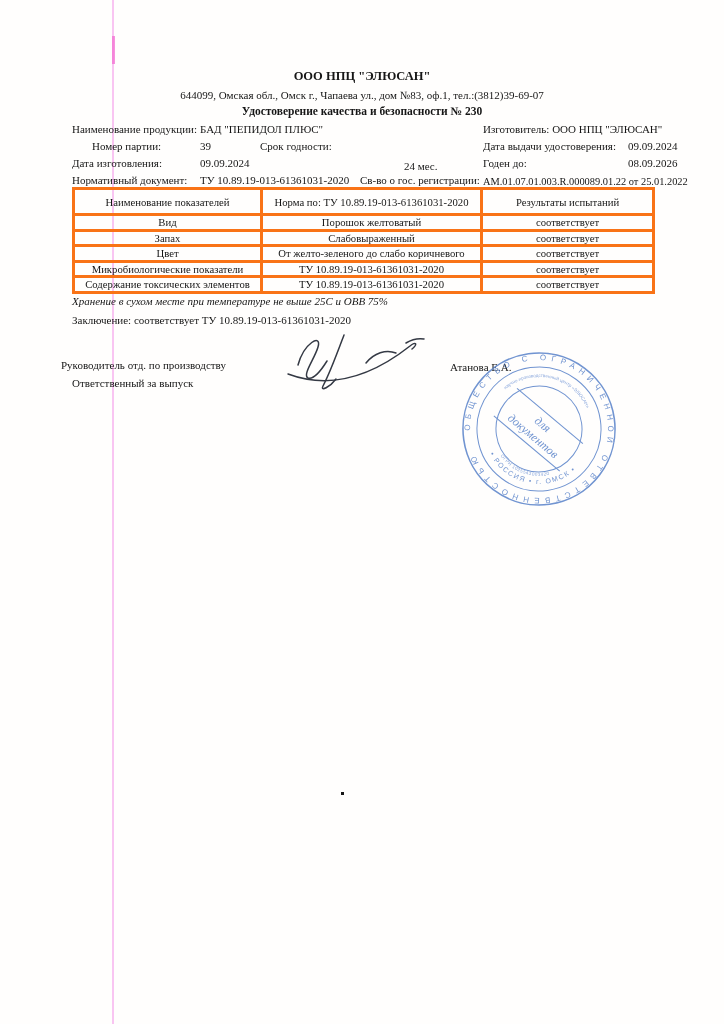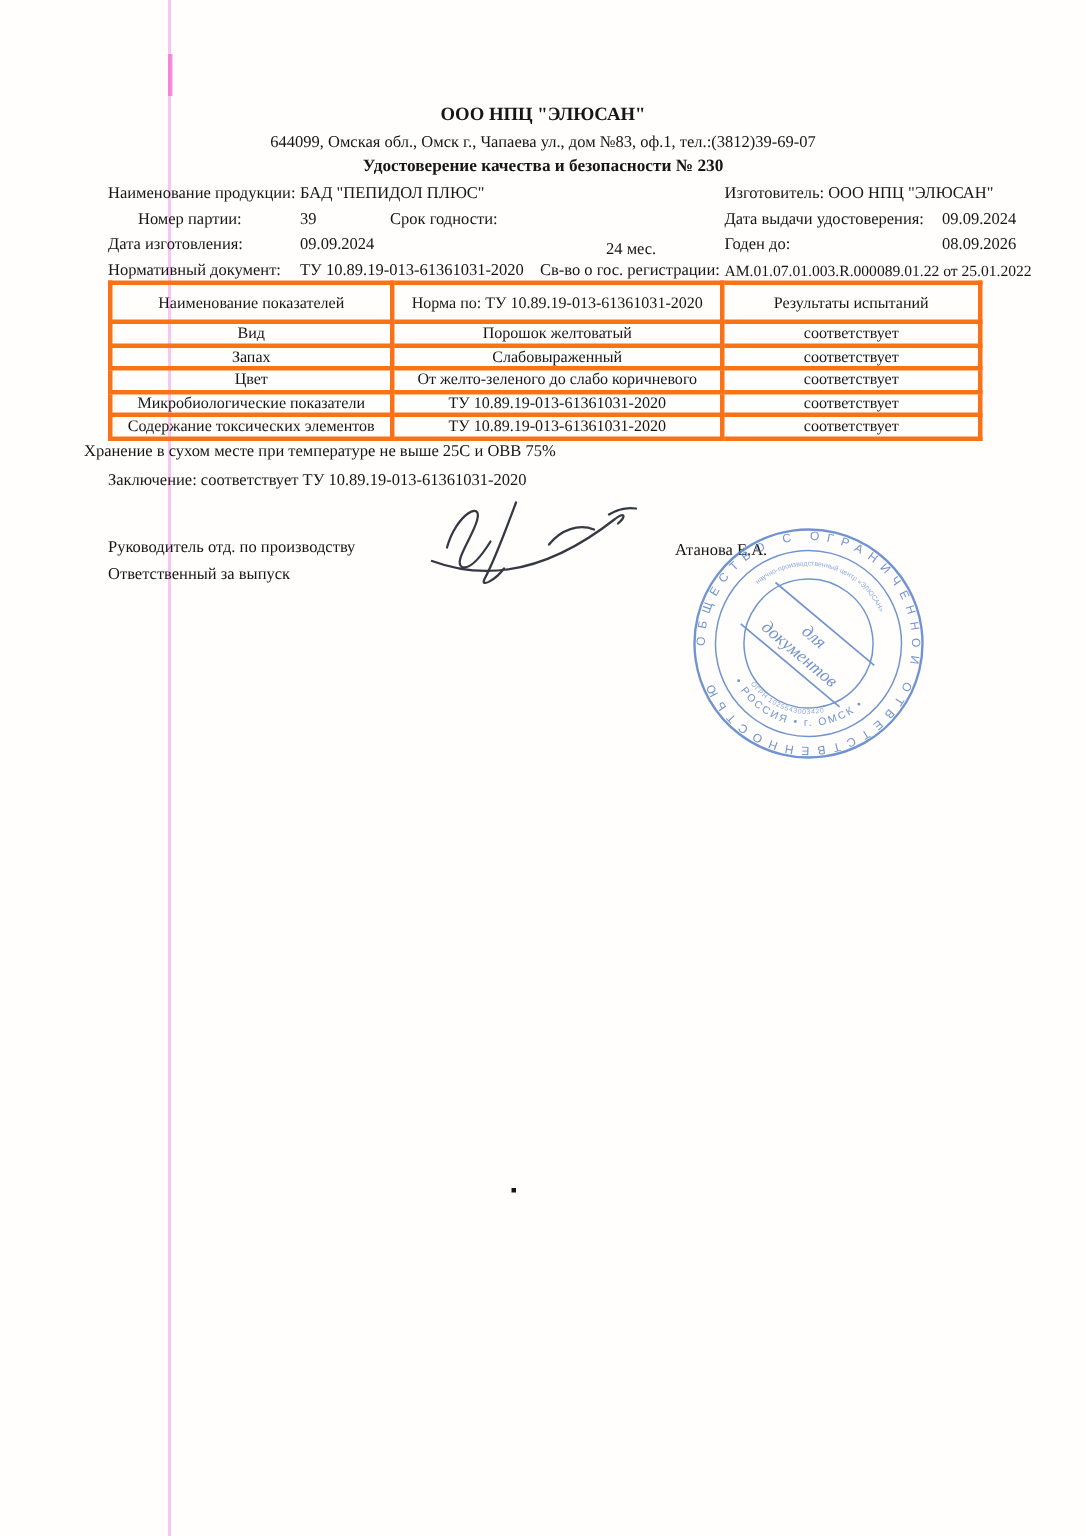--- a/index.html
+++ b/index.html
@@ -98,25 +98,25 @@
           <td>соответствует</td>
         </tr>
         <tr>
           <td>Содержание токсических элементов</td>
           <td>ТУ 10.89.19-013-61361031-2020</td>
           <td>соответствует</td>
         </tr>
       </tbody>
   </table>
 
-  <div class="t" style="left:56px;top:295px;">Хранение в сухом месте при температуре не выше 25С и ОВВ 75%</div>
+  <div class="t" style="left:72px;top:295px;font-style:italic;">Хранение в сухом месте при температуре не выше 25С и ОВВ 75%</div>
   <div class="t" style="left:72px;top:314px;">Заключение: соответствует ТУ 10.89.19-013-61361031-2020</div>
 
   <div class="t" style="left:72px;top:346px;margin-top:31px;">Ответственный за выпуск</div>
-  <div class="t" style="left:72px;top:359px;">Руководитель отд. по производству</div>
+  <div class="t" style="left:61px;top:359px;">Руководитель отд. по производству</div>
   <div class="t" style="left:450px;top:361px;">Атанова Е.А.</div>
 
   <svg id="signature" width="150" height="62" viewBox="0 0 150 62">
     <g fill="none" stroke="#343944" stroke-width="1.5" stroke-linecap="round">
       <path d="M20 36 C26 14 44 4 40 18 C37 29 24 46 30 49 C36 51 44 40 49 32"></path>
       <path d="M66 6 C60 22 52 44 45 57 C42 63 52 58 58 50"></path>
       <path d="M10 45 C45 58 85 54 132 17 C138 12 140 15 134 20"></path>
       <path d="M88 34 C96 24 108 20 118 24"></path>
       <path d="M128 14 C133 11 140 9 146 10"></path>
     </g>

